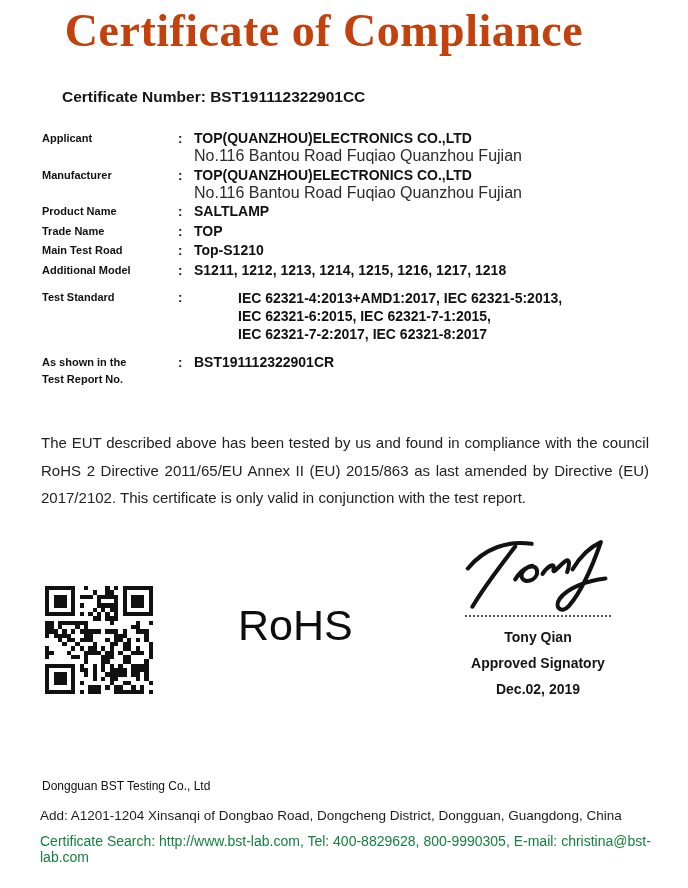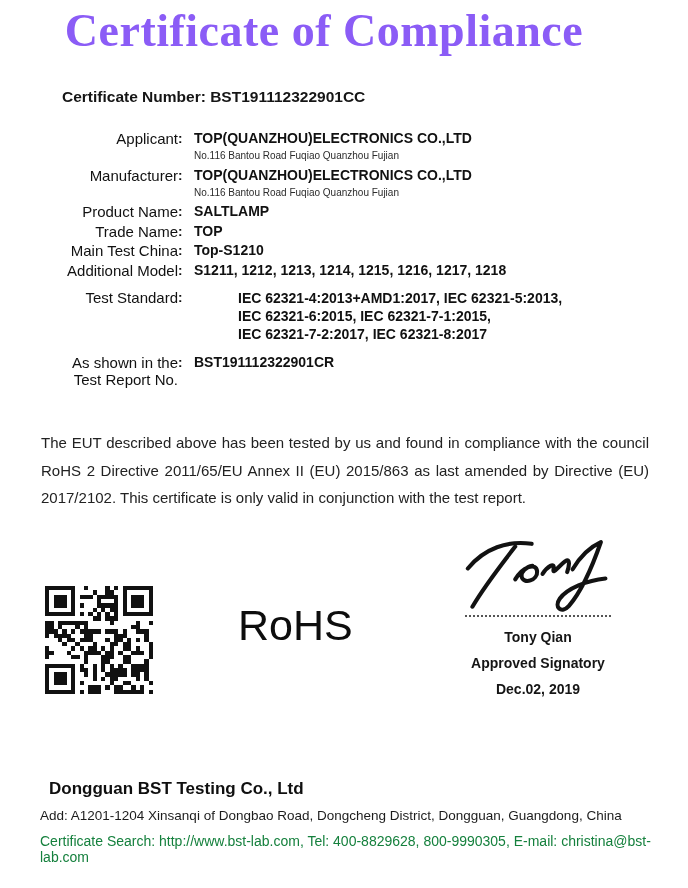--- a/index.html
+++ b/index.html
@@ -15,36 +15,36 @@
   }
   .title {
     position: absolute;
     top: 4px; left: 0;
     width: 648px;
     text-align: center;
     font-family: "Liberation Serif", serif;
     font-weight: bold;
     font-size: 46px;
     letter-spacing: 0.5px;
-    color: #8b5cf6;
+    color: #c2410c;
   }
   .cert-num {
     position: absolute;
     top: 88px; left: 62px;
     font-size: 15.5px;
     font-weight: bold;
     color: #151515;
   }
   .fields { position: absolute; top: 130px; left: 42px; width: 606px; }
   .frow { display: flex; align-items: flex-start; margin-bottom: 2.5px; }
-  .frow .lbl { width: 136px; font-size: 15px; font-weight: normal; line-height: 17px; flex: 0 0 136px; text-align: right; }
+  .frow .lbl { width: 136px; font-size: 11px; font-weight: bold; line-height: 17px; flex: 0 0 136px; }
   .frow .colon { width: 16px; font-size: 13.5px; font-weight: bold; line-height: 17px; flex: 0 0 16px; }
   .frow .val { flex: 1; }
   .frow .v { font-size: 14px; font-weight: bold; line-height: 17px; }
-  .frow .sub { font-size: 10px; font-weight: normal; line-height: 17px; color: #2c2c2c; }
+  .frow .sub { font-size: 16px; font-weight: normal; line-height: 17px; color: #2c2c2c; }
   .teststd { position: absolute; top: 289px; left: 42px; width: 606px; }
   .teststd .v { line-height: 18px; padding-left: 44px; }
   .report { position: absolute; top: 354px; left: 42px; width: 606px; }
   .statement {
     position: absolute;
     top: 429px; left: 41px;
     width: 608px;
     font-size: 15px;
     line-height: 27.5px;
     text-align: justify;
@@ -62,21 +62,21 @@
   }
   .sigblock { position: absolute; top: 532px; left: 440px; width: 196px; text-align: center; }
   .sigblock svg { display: block; margin: 0 auto; }
   .sigline {
     width: 146px;
     margin: 1px auto 7px auto;
     border-bottom: 2px dotted #555;
     height: 0;
   }
   .signame, .sigrole, .sigdate { font-size: 14px; font-weight: bold; line-height: 26px; color: #151515; }
-  .footer-company { position: absolute; top: 779px; left: 42px; font-size: 17px; font-weight: bold; color: #0f0f0f; margin-left: 7px; }
+  .footer-company { position: absolute; top: 779px; left: 42px; font-size: 12px; font-weight: normal; color: #0f0f0f; }
   .footer-address { position: absolute; top: 808px; left: 40px; font-size: 13.5px; color: #1c1c1c; }
   .footer-contact { position: absolute; top: 833px; left: 40px; font-size: 14px; color: #15803d; }
 </style>
 </head>
 <body>
 
 <div class="page">
 
   <h1 class="title">Certificate of Compliance</h1>
 
@@ -110,21 +110,21 @@
         </div>
     </div>
     <div class="frow">
       <div class="lbl">Trade Name</div>
       <div class="colon">:</div>
       <div class="val">
           <div class="v">TOP</div>
         </div>
     </div>
     <div class="frow">
-      <div class="lbl">Main Test China</div>
+      <div class="lbl">Main Test Road</div>
       <div class="colon">:</div>
       <div class="val">
           <div class="v">Top-S1210</div>
         </div>
     </div>
     <div class="frow">
       <div class="lbl">Additional Model</div>
       <div class="colon">:</div>
       <div class="val">
           <div class="v">S1211, 1212, 1213, 1214, 1215, 1216, 1217, 1218</div>

